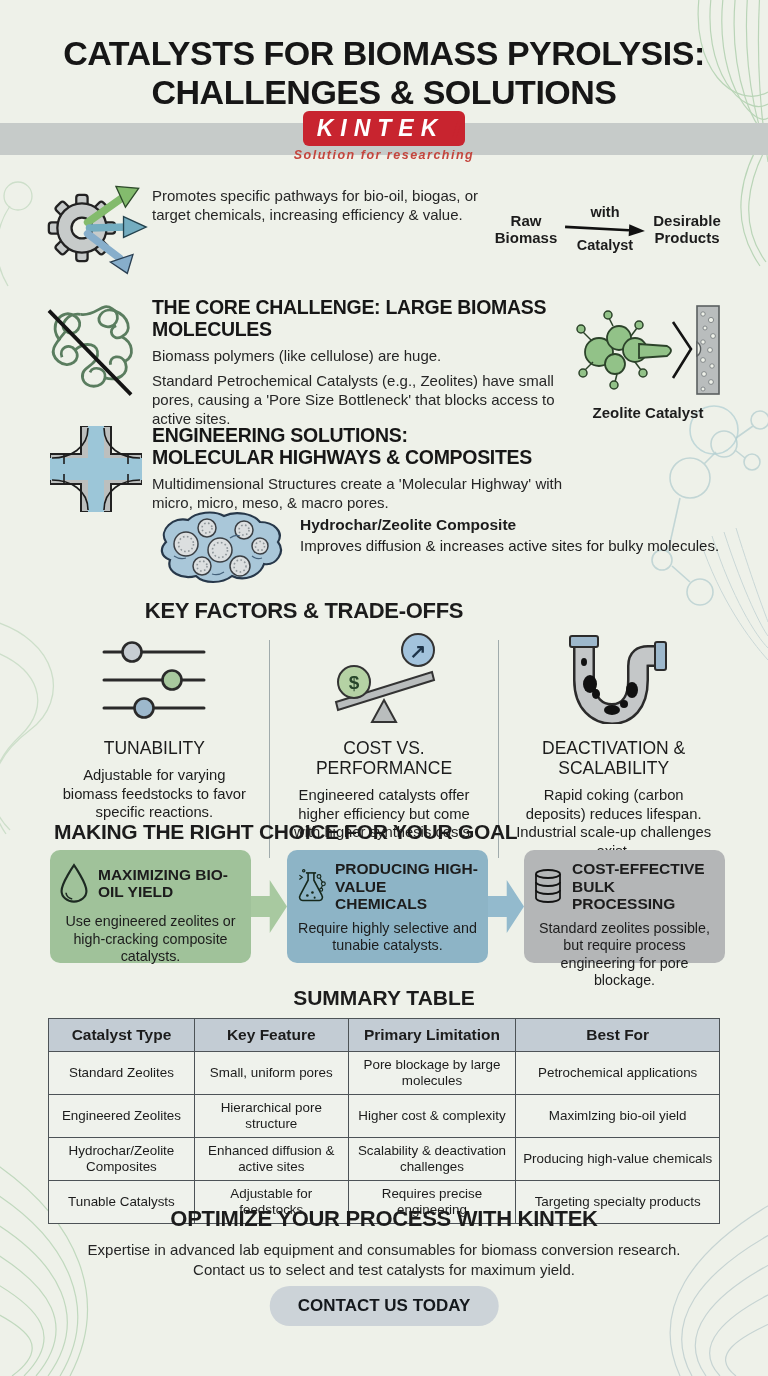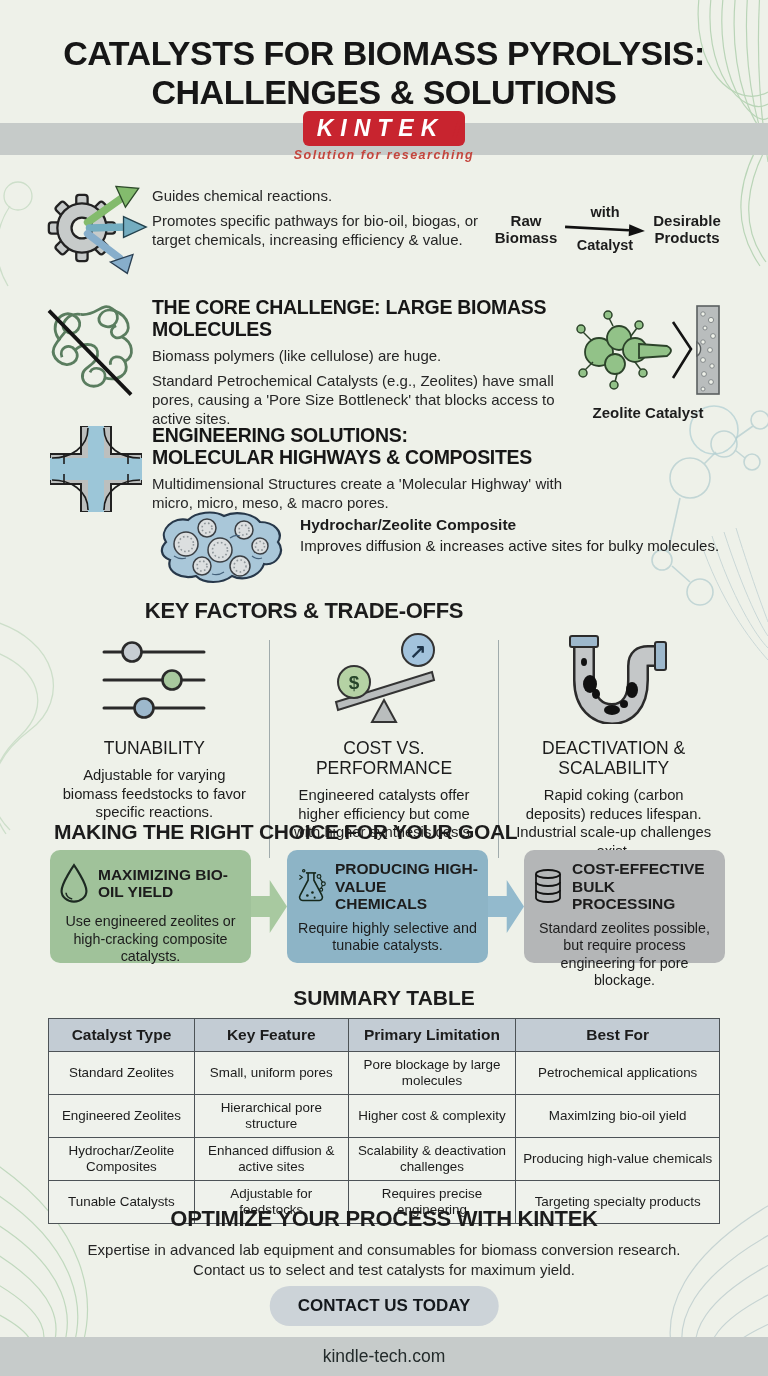--- a/index.html
+++ b/index.html
@@ -157,21 +157,20 @@
       <g stroke-linecap="round">
         <line x1="44" y1="44" x2="82" y2="17" stroke="#83bb6d" stroke-width="8"></line>
           <polygon points="74,6 98,8 84,28" fill="#83bb6d" stroke="#2d4a2a" stroke-width="1.4"></polygon>
         <line x1="46" y1="50" x2="86" y2="49" stroke="#74adc0" stroke-width="8"></line>
           <polygon points="82,38 106,49 82,60" fill="#74adc0" stroke="#23424d" stroke-width="1.4"></polygon>
         <line x1="44" y1="56" x2="78" y2="82" stroke="#87aecb" stroke-width="8"></line>
           <polygon points="68,86 92,78 86,98" fill="#87aecb" stroke="#2a3f52" stroke-width="1.4"></polygon>
       </g>
     </svg>
     <div class="txt">
-      <div class="body-t">Guides chemical reactions.</div>
       <div class="body-t">Promotes specific pathways for bio-oil, biogas, or target chemicals, increasing efficiency &amp; value.</div>
     </div>
     <div class="flow">
       <div style="width:72px">Raw Biomass</div>
       <div class="mid">
         <div class="lbl">with</div>
         <svg width="84" height="16" viewBox="0 0 84 16" style="transform:rotate(3deg)">
           <line x1="2" y1="8" x2="66" y2="8" stroke="#111" stroke-width="2.6"></line>
             <polygon points="66,2 82,8 66,14" fill="#111"></polygon>
         </svg>
@@ -450,17 +449,14 @@
     </tbody>
   </table>
 
   <div class="cta-h">OPTIMIZE YOUR PROCESS WITH KINTEK</div>
   <div class="cta-b">
     <div>Expertise in advanced lab equipment and consumables for biomass conversion research.</div>
     <div>Contact us to select and test catalysts for maximum yield.</div>
   </div>
   <button class="cta-btn">CONTACT US TODAY</button>
 
-  <div class="footer-band">
-    <span class="site">kindle-tech.com</span>
-  </div>
 
 </div>
 
 </body></html>

